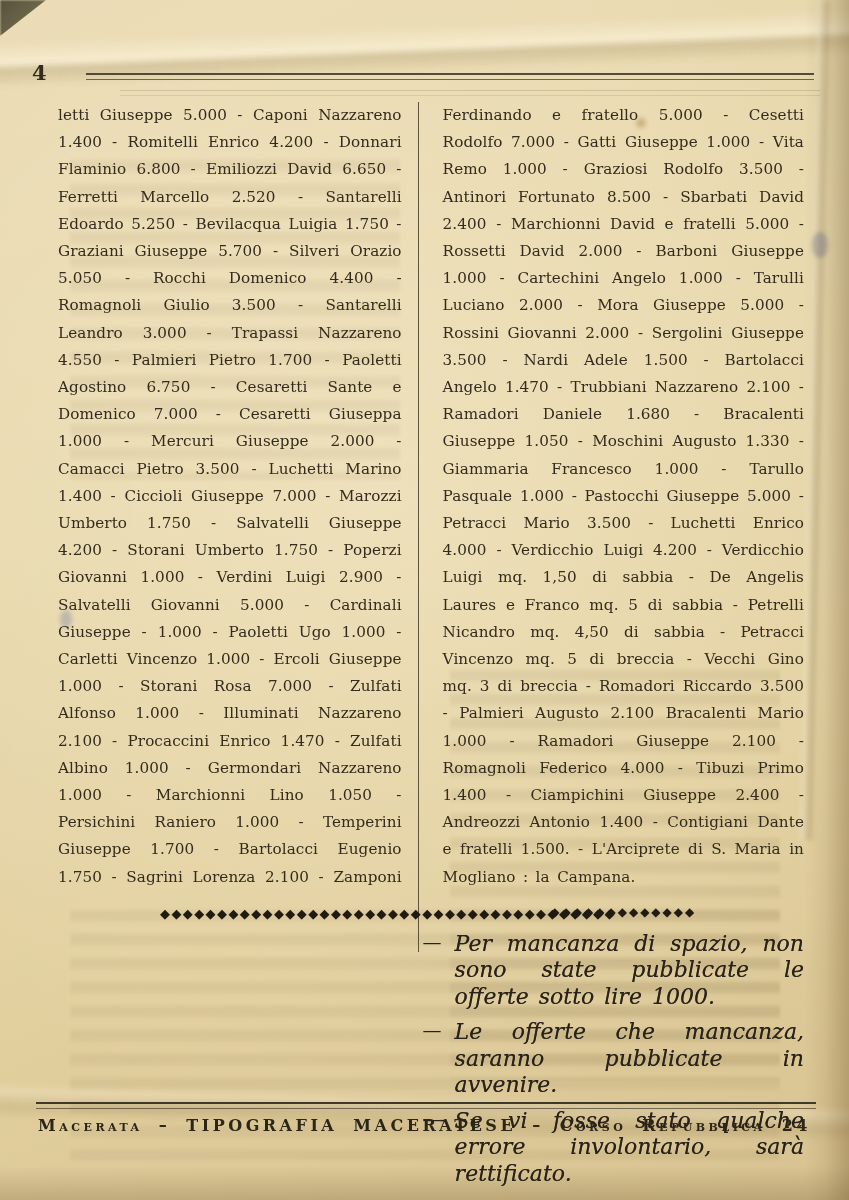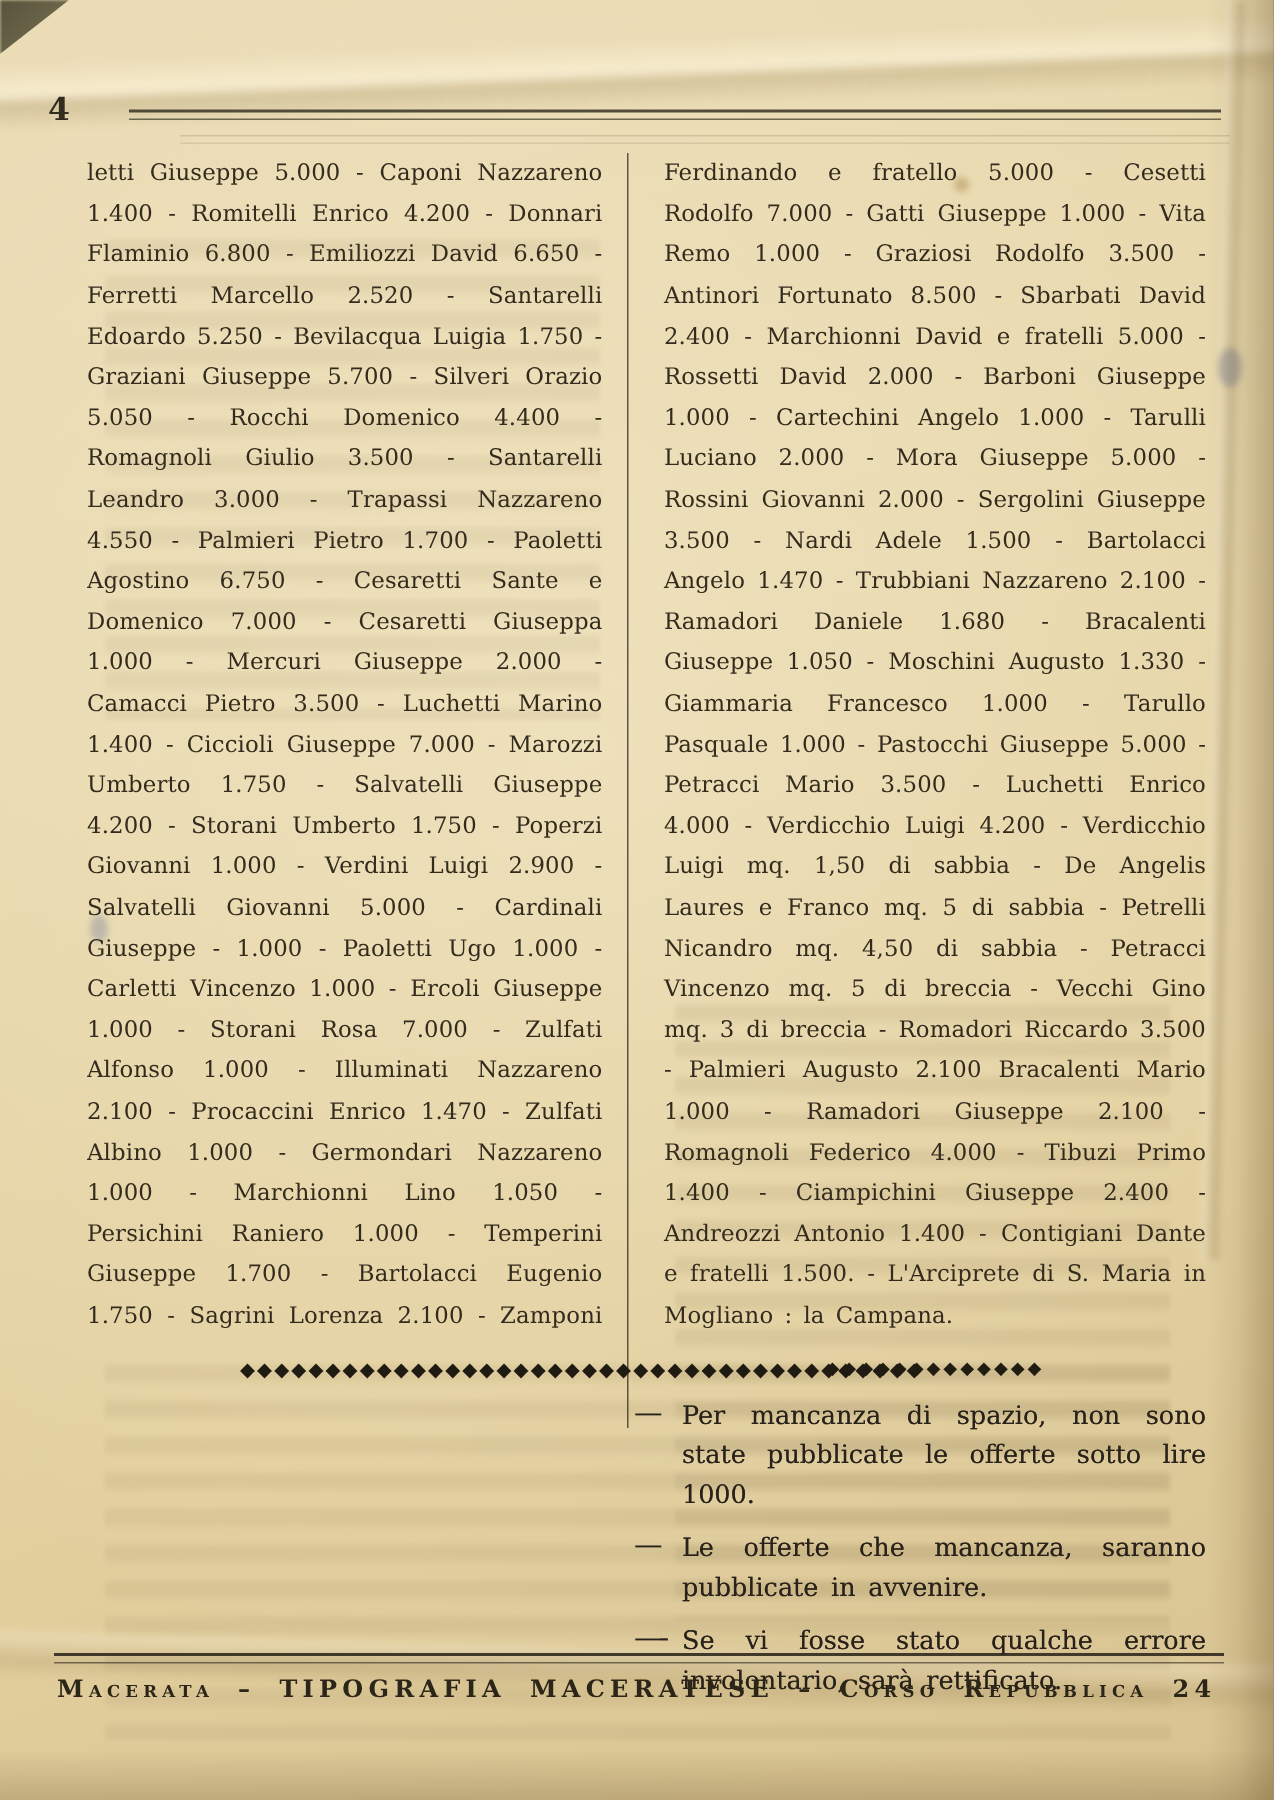--- a/index.html
+++ b/index.html
@@ -81,21 +81,21 @@
   }
   .sep-short{
     text-align:center;font-size:12px;letter-spacing:2px;color:#211c12;
     margin:14px 0 12px 0;
   }
   .notes{margin-top:2px;}
   .note{display:flex;margin-bottom:9px;}
   .note-marker{width:32px;margin-left:-20px;flex:none;font-size:19px;font-style:normal;
     color:#26211a;letter-spacing:-2px;}
   .note-text{
-    flex:1;font-size:17px;line-height:26.5px;
+    flex:1;font-style:italic;font-size:22px;line-height:26.5px;
     text-align:justify;word-spacing:3px;color:#28221a;
     text-shadow:0 0 0.4px rgba(40,34,26,0.7);
   }
 
   
   .sep-long{
     position:absolute;left:160px;top:906px;width:480px;
     font-size:13px;letter-spacing:1.4px;color:#1f1b12;white-space:nowrap;overflow:hidden;
   }
   .closing{

